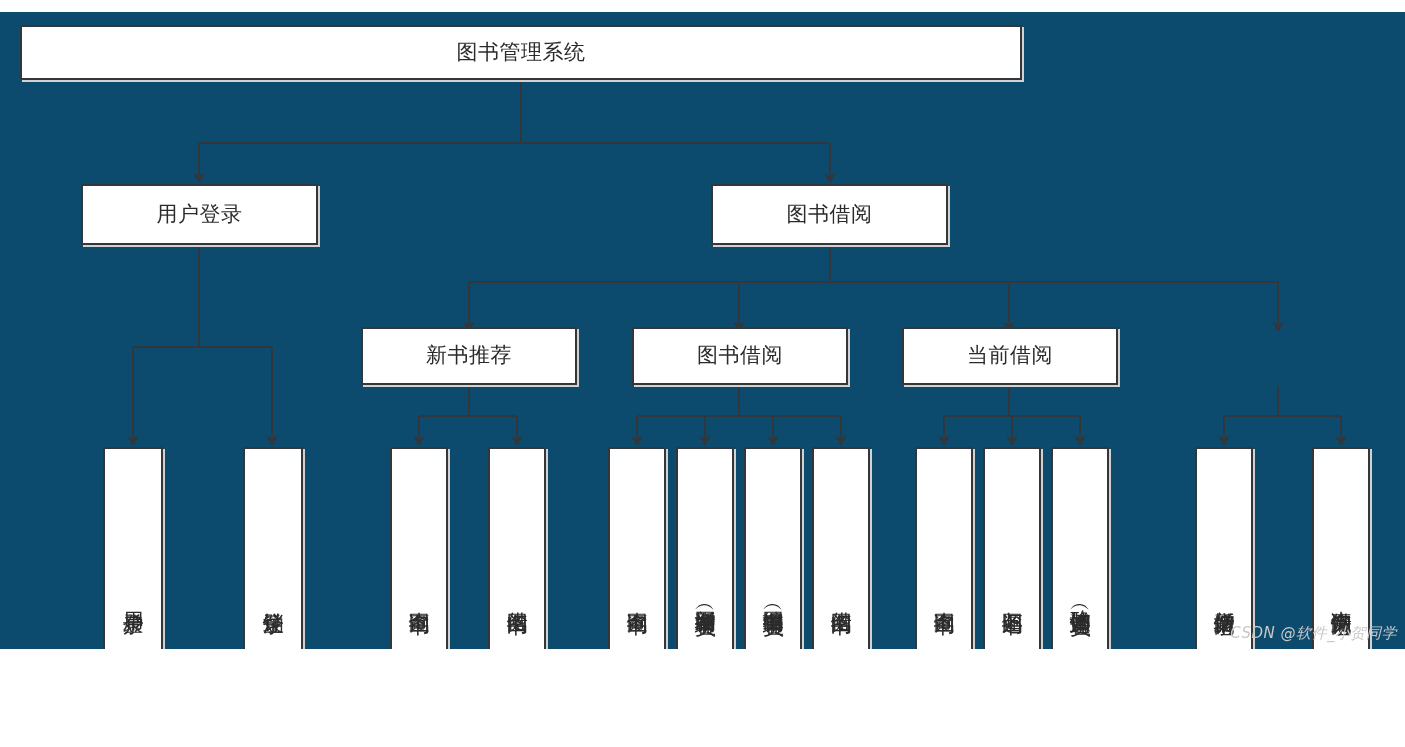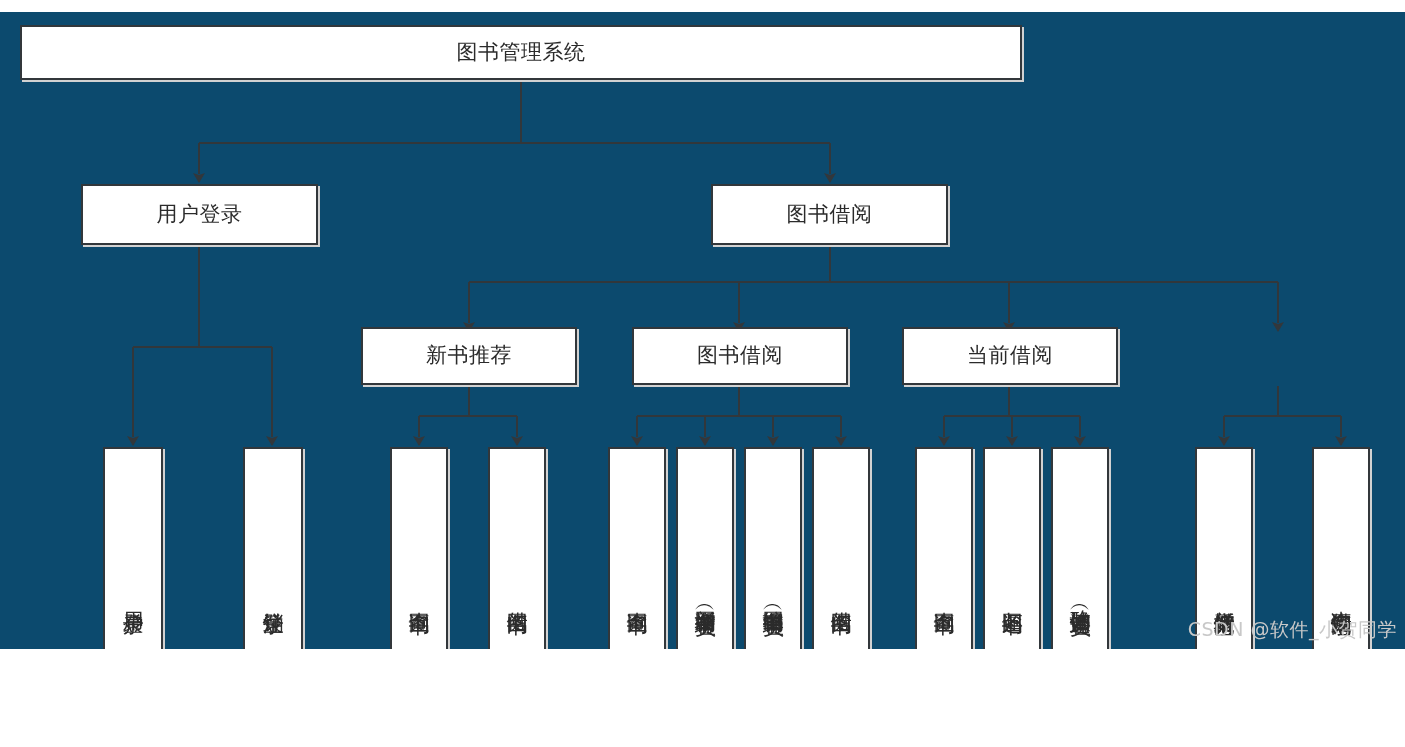--- a/index.html
+++ b/index.html
@@ -59,25 +59,26 @@
   }
   .node-v .vtext {
     writing-mode: vertical-rl;
     text-orientation: upright;
     display: block;
   }
   #watermark {
     position: absolute;
     right: 8px;
     bottom: 6px;
-    font-size: 19px;
+    font-size: 15px;
     color: #c8c8c8;
     white-space: nowrap;
     letter-spacing: 0.5px;
     pointer-events: none;
+    font-style: italic;
   }
 </style>
 </head>
 <body>
 
 <div id="canvas">
 
   <svg id="edges" viewBox="0 0 1405 747" xmlns="http://www.w3.org/2000/svg">
     <defs>
       <marker id="arrow" markerWidth="10" markerHeight="12" refX="1" refY="6" orient="auto" markerUnits="userSpaceOnUse">

